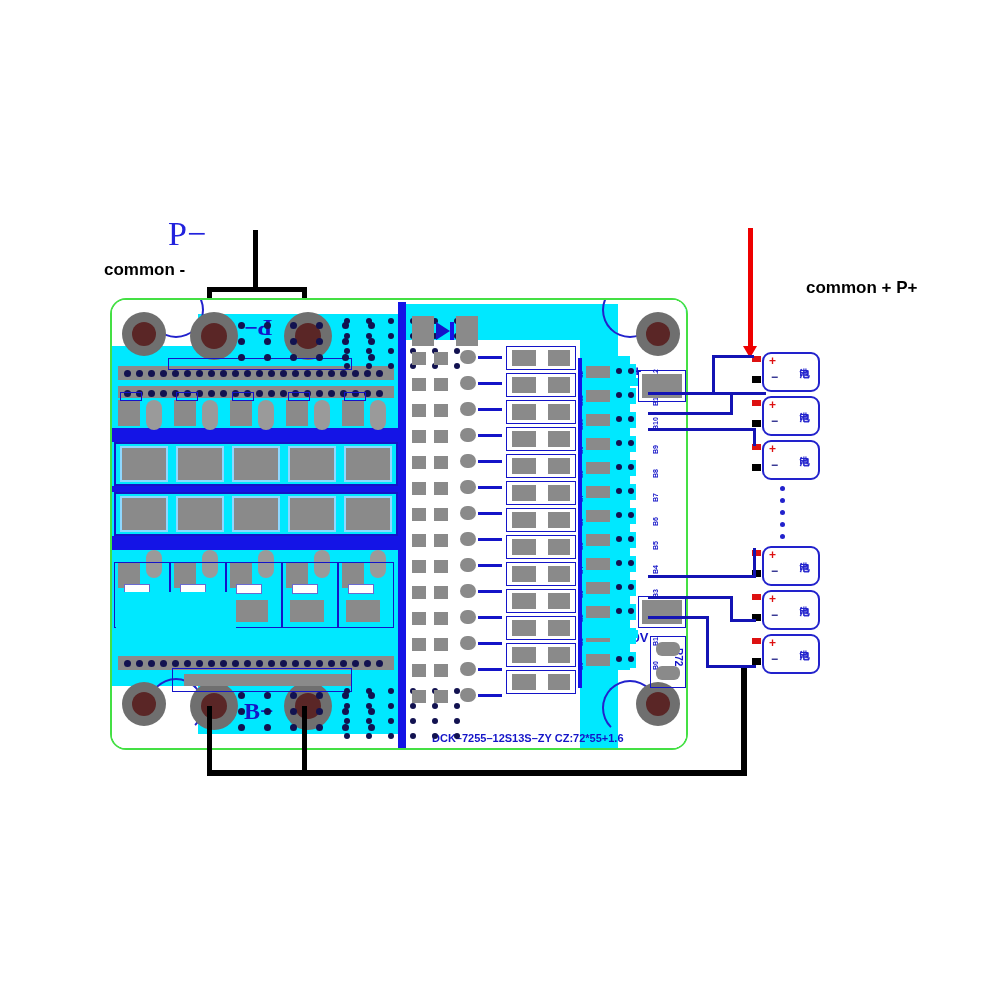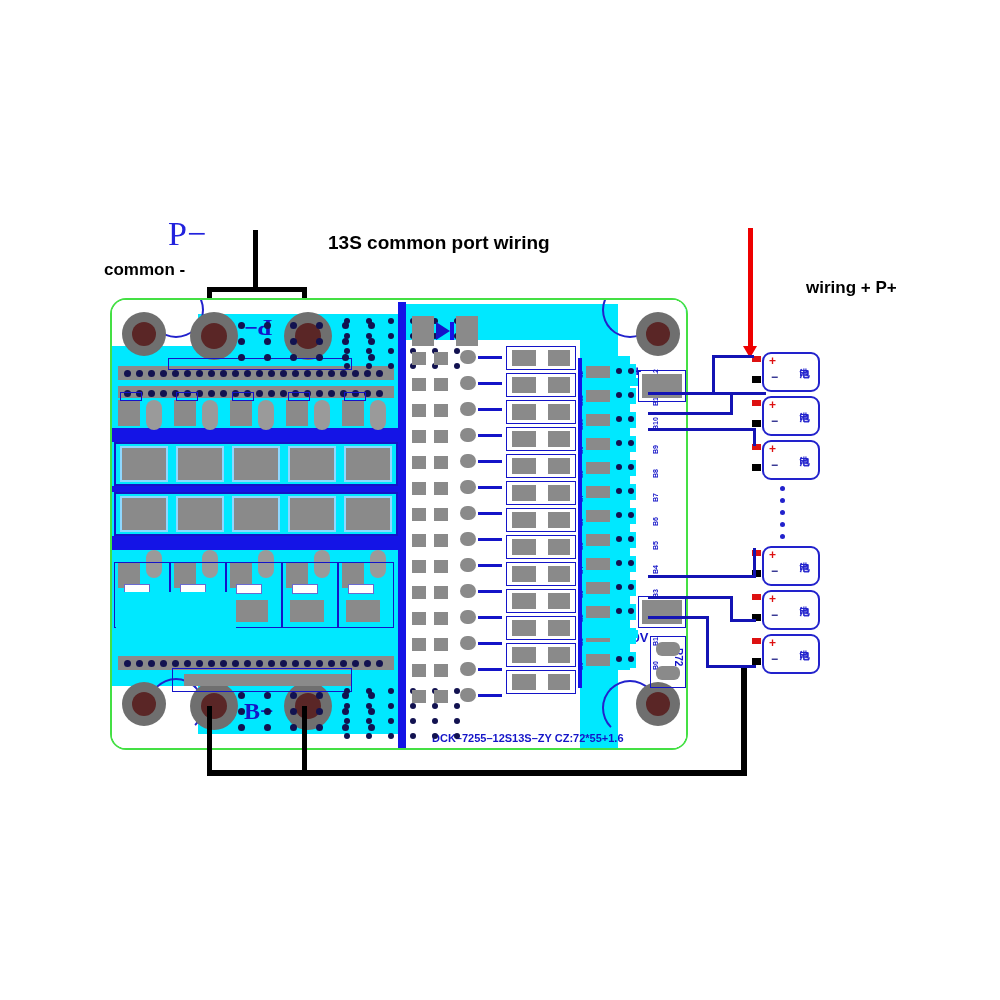--- a/index.html
+++ b/index.html
@@ -63,23 +63,22 @@
 </style>
 </head>
 <body>
 
 <div class="stage">
 
   <div class="lbl lbl-blue" style="left:168px;top:215px;font-size:34px;">P−</div>
 
   <div class="lbl lbl-bold" style="left:104px;top:260px;font-size:17px;">common -</div>
 
-  <div class="lbl lbl-bold" style="left:328px;top:232px;font-size:19px;">13S common port wiring</div>
-
-  <div class="lbl lbl-bold" style="left:806px;top:278px;font-size:17px;">wiring + P+</div>
+
+  <div class="lbl lbl-bold" style="left:806px;top:278px;font-size:17px;">common + P+</div>
 
   <div class="wire" style="left:253px;top:230px;width:5px;height:60px;"></div>
   <div class="wire" style="left:207px;top:287px;width:100px;height:5px;"></div>
   <div class="wire" style="left:207px;top:287px;width:5px;height:48px;"></div>
   <div class="wire" style="left:302px;top:287px;width:5px;height:48px;"></div>
 
   <div class="wire-red" style="left:748px;top:228px;width:5px;height:125px;"></div>
   <div style="position:absolute;left:743px;top:346px;width:0;height:0;
               border-left:7px solid transparent;border-right:7px solid transparent;
               border-top:12px solid #ee0000;"></div>

